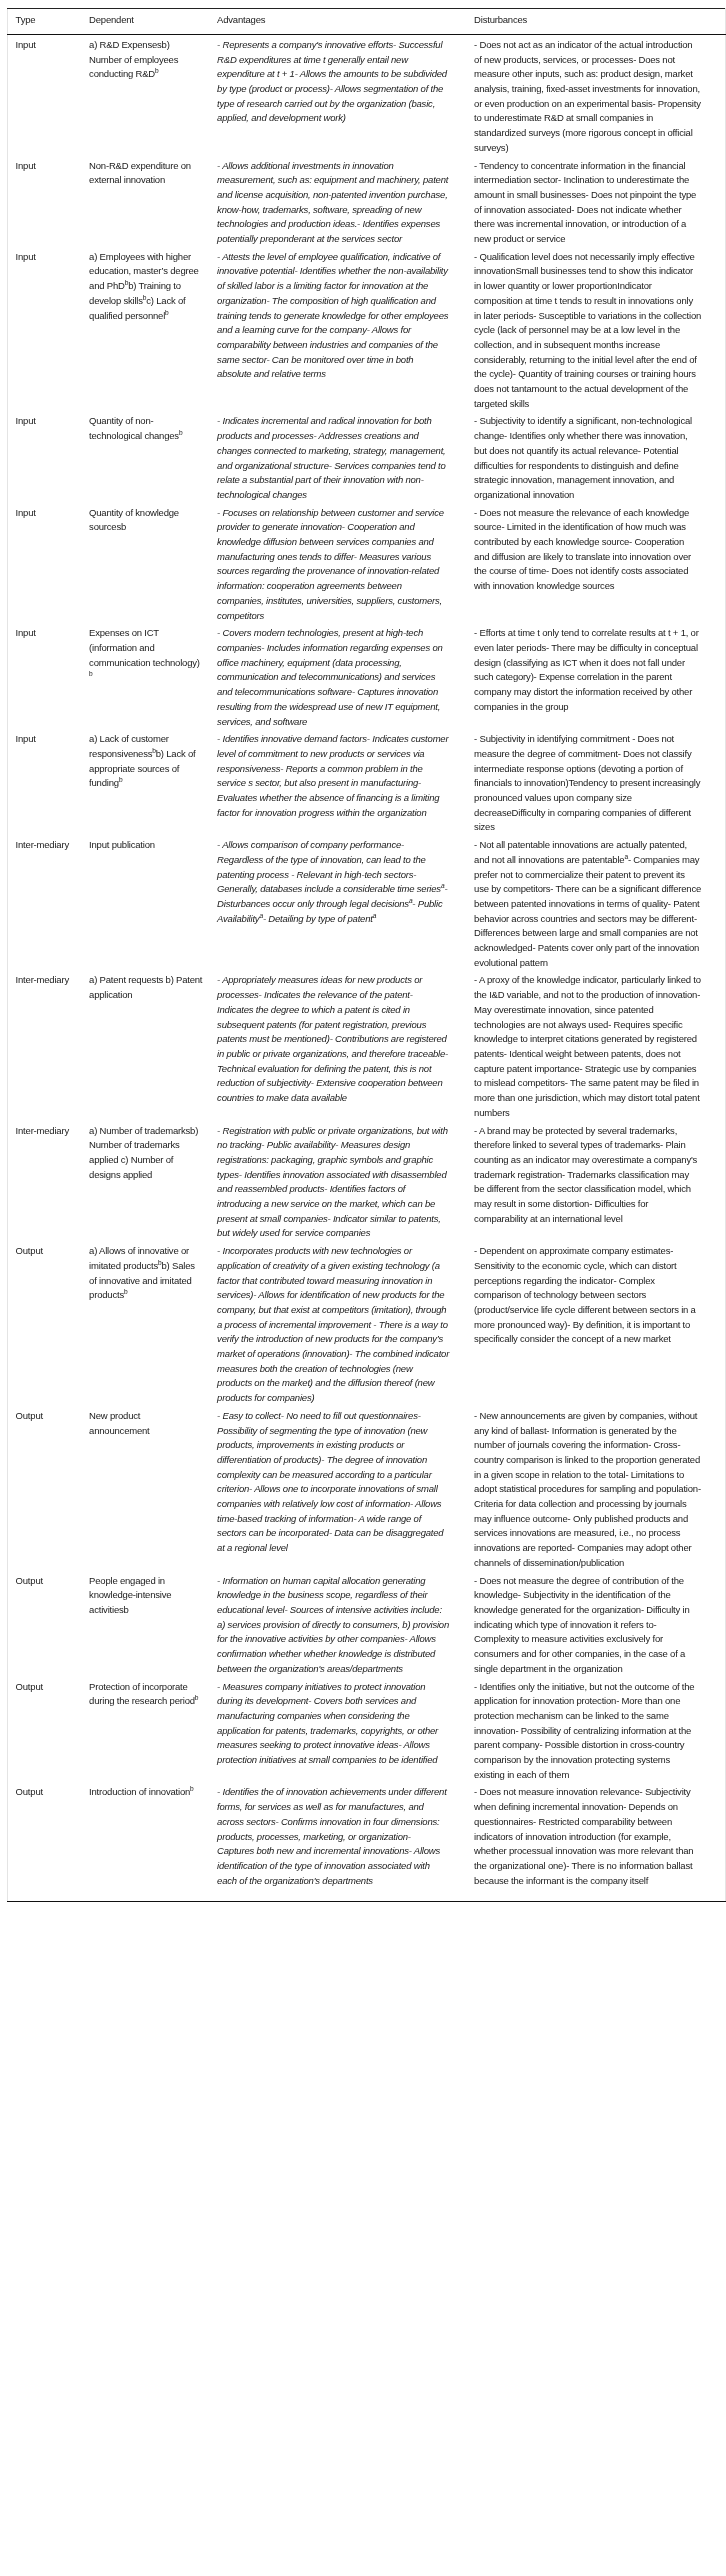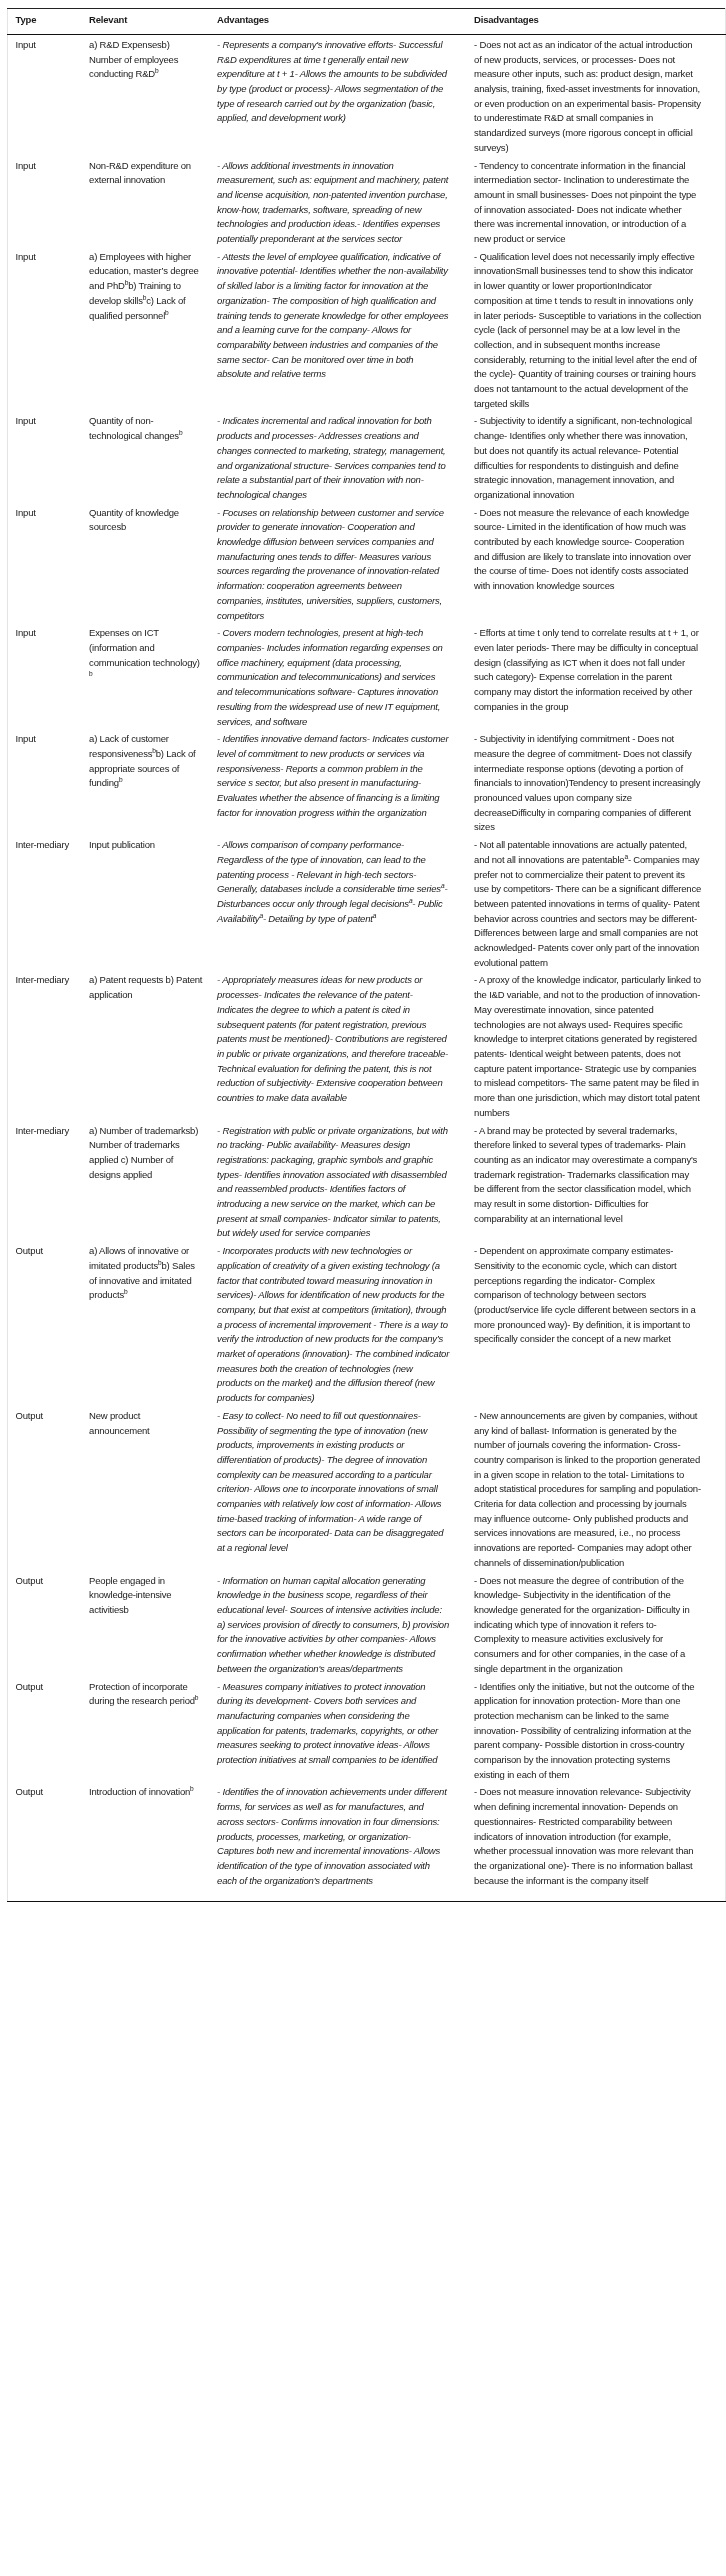--- a/index.html
+++ b/index.html
@@ -27,21 +27,21 @@
     border-right: 0.7px solid #e4e4e4;
     border-top: 0.7px solid #222;
     border-bottom: 1.5px solid #111;
   }
   col.c-type { width: 74px; }
   col.c-ind  { width: 128px; }
   col.c-adv  { width: 257px; }
   col.c-dis  { width: 259px; }
   thead th {
     text-align: left;
-    font-weight: bold;
+    font-weight: normal;
     padding: 4.4px 7.3px 5.9px 7.3px;
     border-bottom: 1.5px solid #111;
     vertical-align: top;
     line-height: 14.7px;
   }
   tbody td {
     vertical-align: top;
     padding: 1.5px 7.3px 1.5px 7.3px;
     word-wrap: break-word;
   }
@@ -62,23 +62,23 @@
   <table>
     <colgroup>
       <col class="c-type">
         <col class="c-ind">
         <col class="c-adv">
         <col class="c-dis">
     </colgroup>
     <thead>
       <tr>
         <th>Type</th>
-        <th>Relevant</th>
+        <th>Dependent</th>
         <th>Advantages</th>
-        <th>Disadvantages</th>
+        <th>Disturbances</th>
       </tr>
     </thead>
     <tbody id="tbody">
 
       <tr>
         <td>Input</td>
         <td><span>a) R&amp;D Expensesb) Number of employees conducting R&amp;D</span><sup>b</sup></td>
         <td class="adv">- Represents a company's innovative efforts- Successful R&amp;D expenditures at time t generally entail new expenditure at t + 1- Allows the amounts to be subdivided by type (product or process)- Allows segmentation of the type of research carried out by the organization (basic, applied, and development work)</td>
         <td class="dis">- Does not act as an indicator of the actual introduction of new products, services, or processes- Does not measure other inputs, such as: product design, market analysis, training, fixed-asset investments for innovation, or even production on an experimental basis- Propensity to underestimate R&amp;D at small companies in standardized surveys (more rigorous concept in official surveys)</td>
       </tr>

